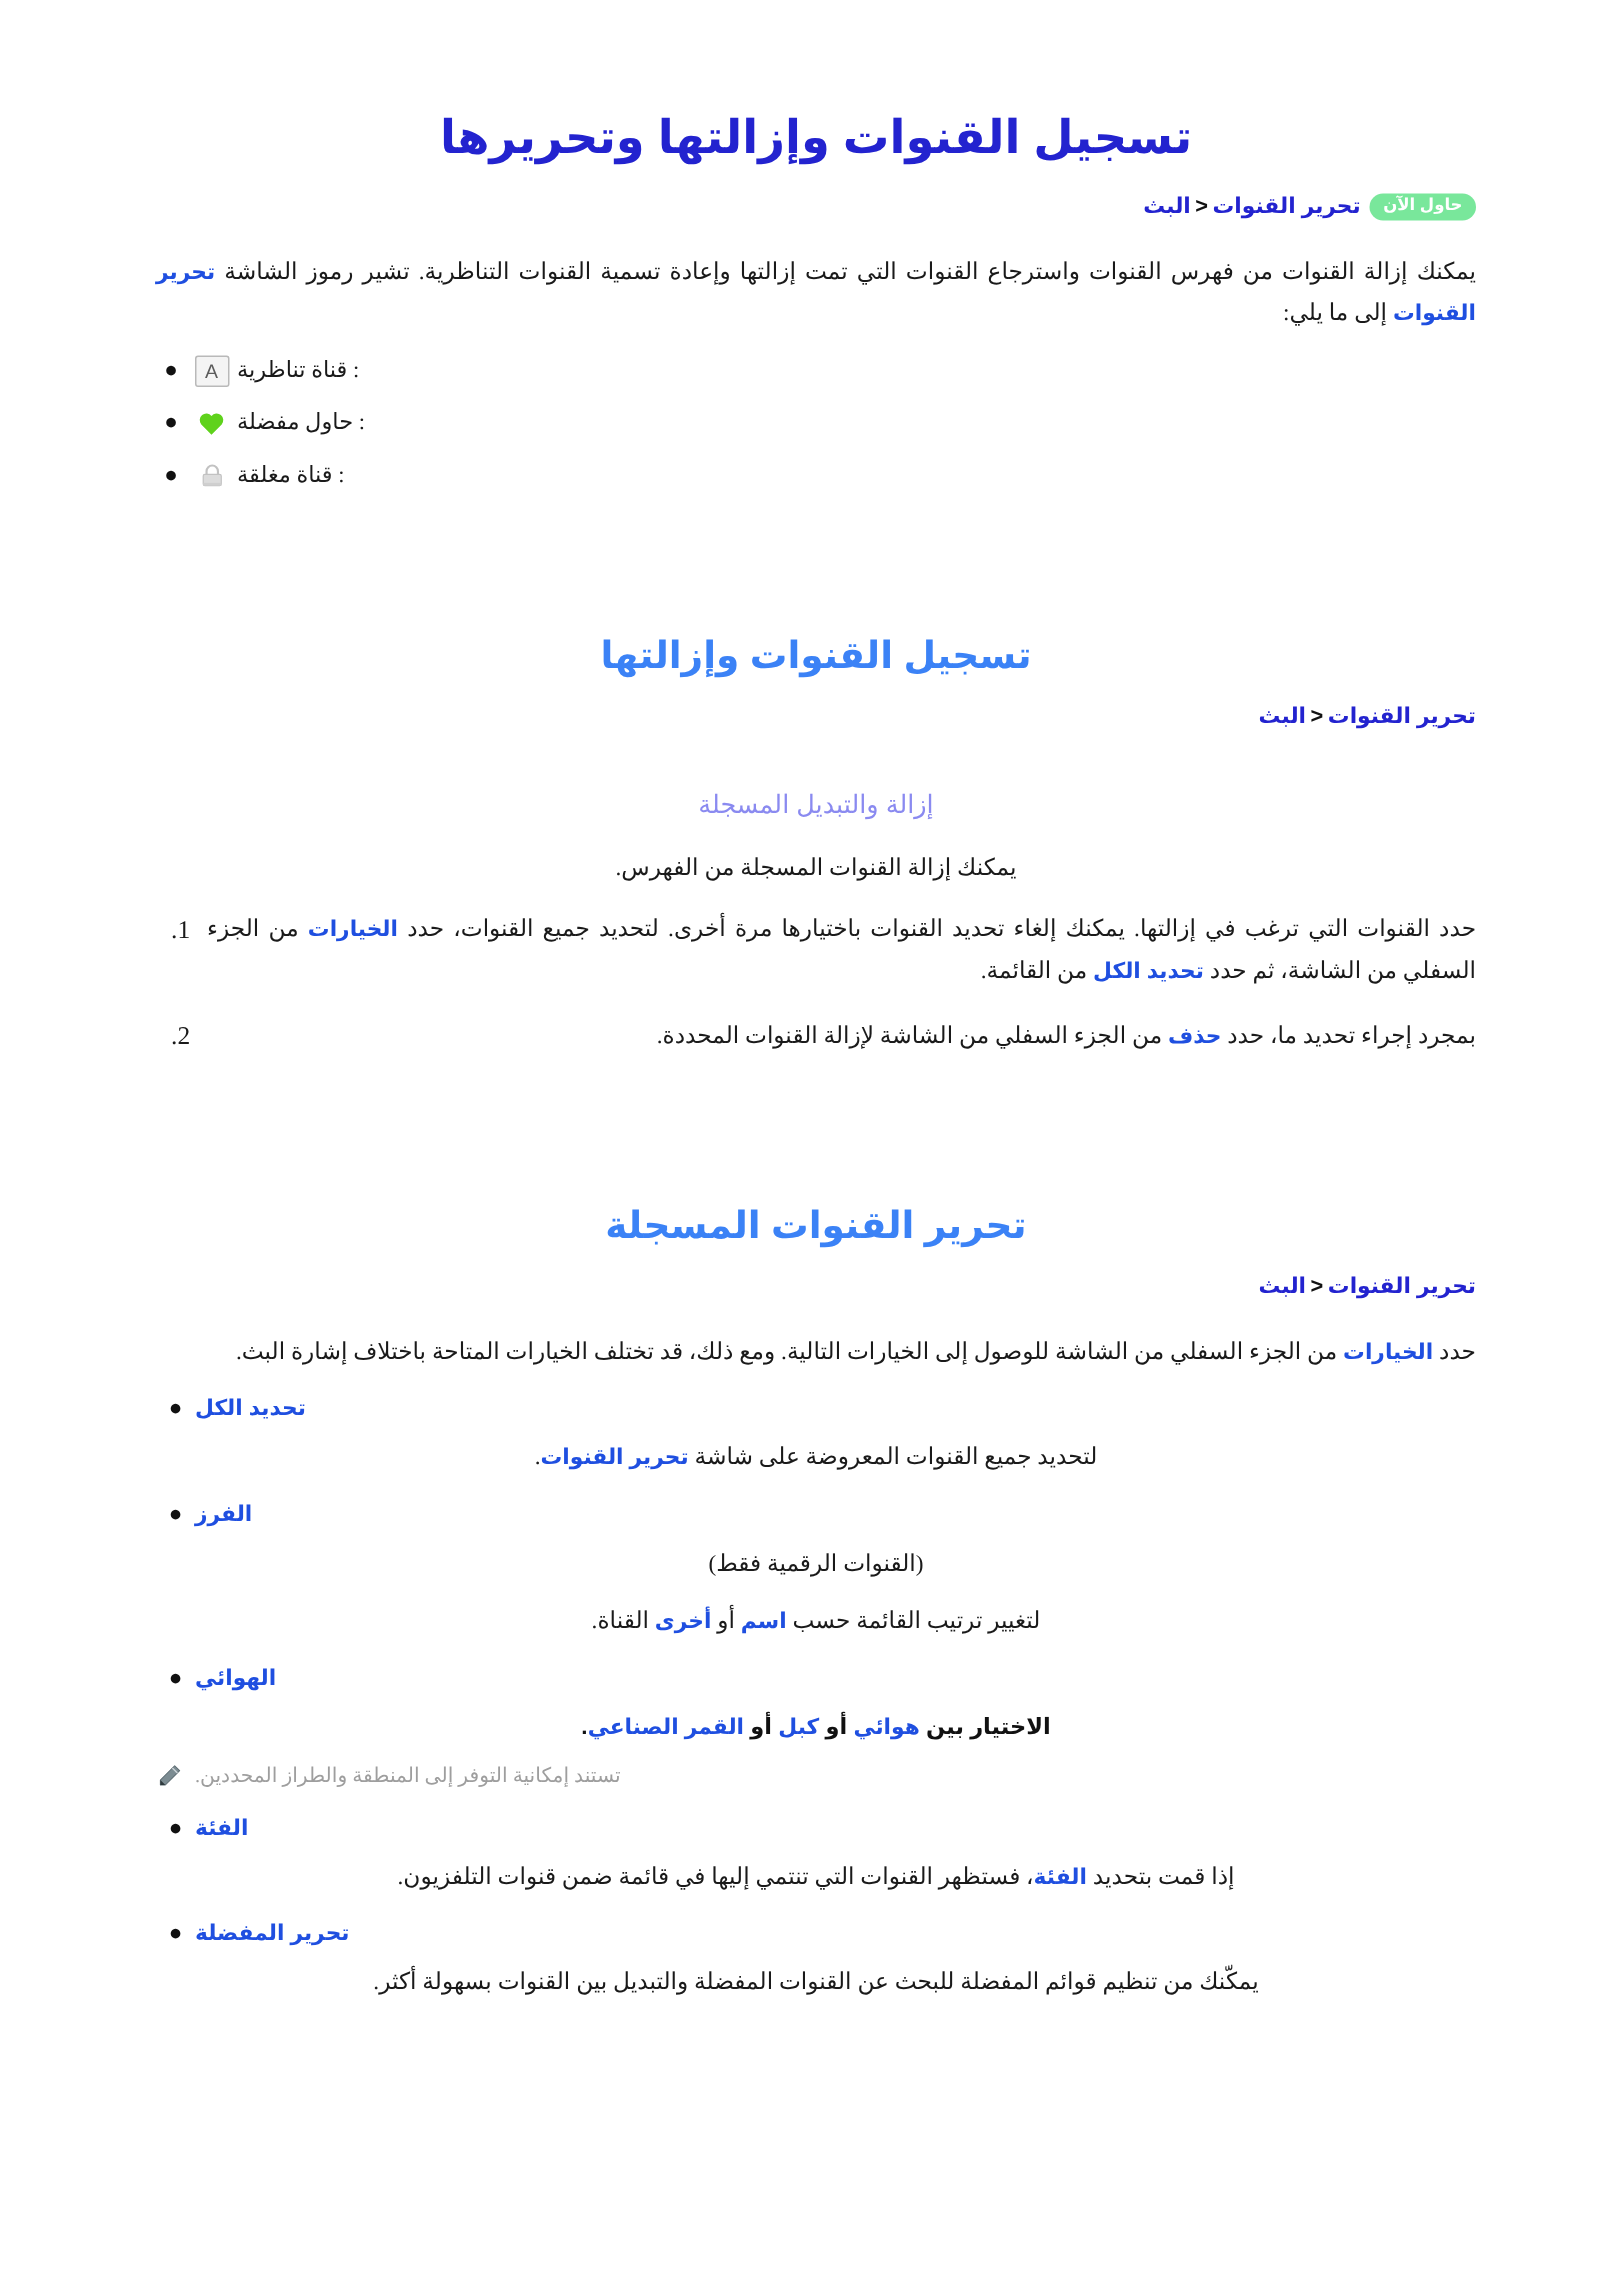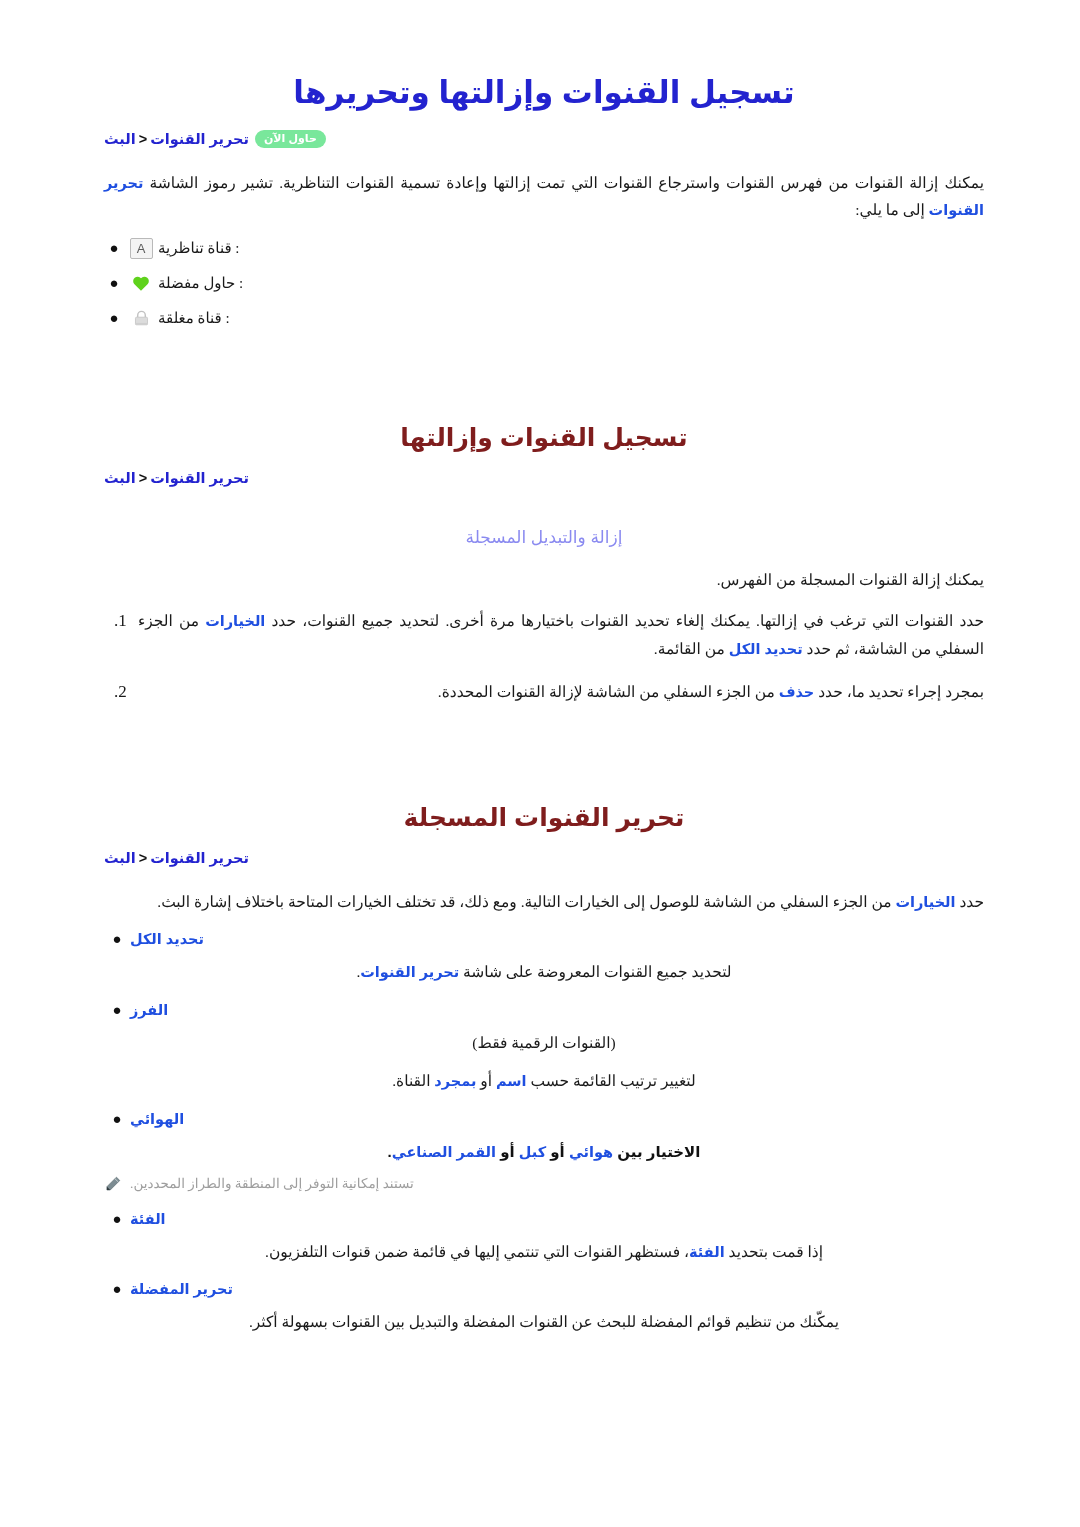--- a/index.html
+++ b/index.html
@@ -29,40 +29,40 @@
     font-weight: bold;
     color: #2323cf;
     text-align: center;
     margin: 18px 0 18px 0;
     letter-spacing: 0;
   }
   h2.section-title {
     font-family: "Liberation Sans", "DejaVu Sans", sans-serif;
     font-size: 25px;
     font-weight: bold;
-    color: #7f1d1d;
+    color: #3b82f6;
     text-align: center;
     margin: 54px 0 16px 0;
   }
   h3.sub-title {
     font-family: "Liberation Sans", "DejaVu Sans", sans-serif;
     font-size: 17px;
     font-weight: normal;
     color: #8a8af0;
     text-align: center;
     margin: 38px 0 18px 0;
   }
 
   
   .breadcrumb {
     font-family: "Liberation Sans", "DejaVu Sans", sans-serif;
     font-size: 14.5px;
     font-weight: bold;
     color: #2323cf;
-    text-align: left;
+    text-align: right;
     margin: 0 0 18px 0;
     line-height: 1.5;
   }
   .breadcrumb .crumb-sep {
     color: #111;
     font-weight: bold;
     padding: 0 3px;
   }
   .try-badge {
     display: inline-block;
@@ -79,21 +79,21 @@
   }
 
   
   p.body {
     font-size: 15.5px;
     line-height: 1.75;
     margin: 10px 0;
     text-align: justify;
     text-justify: inter-word;
   }
-  p.body.center { }
+  p.body.center { text-align: center; }
 
   .kw {
     color: #1f4fe0;
     font-weight: bold;
     font-family: "Liberation Sans", "DejaVu Sans", sans-serif;
     font-size: 14.5px;
   }
 
   
   ul.icon-list {
@@ -337,21 +337,21 @@
   <div class="opt-block">
     <div class="opt-head">
       <span class="dot">●</span>
       <span class="opt-label">الفرز</span>
     </div>
     <p class="opt-desc">(القنوات الرقمية فقط)</p>
     <p class="opt-desc">
       <span>لتغيير ترتيب القائمة حسب</span>
       <span class="kw">اسم</span>
       <span>أو</span>
-      <span class="kw">بمجرد</span>
+      <span class="kw">أخرى</span>
       <span>القناة.</span>
     </p>
   </div>
 
   <div class="opt-block">
     <div class="opt-head">
       <span class="dot">●</span>
       <span class="opt-label">الهوائي</span>
     </div>
     <p class="opt-desc bold-blue">

